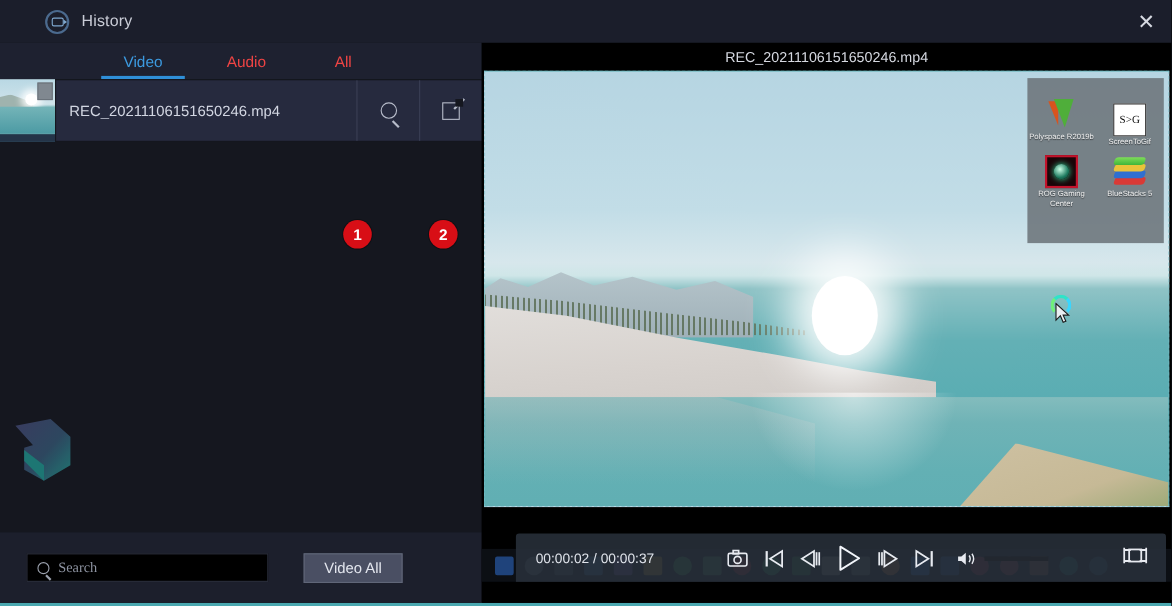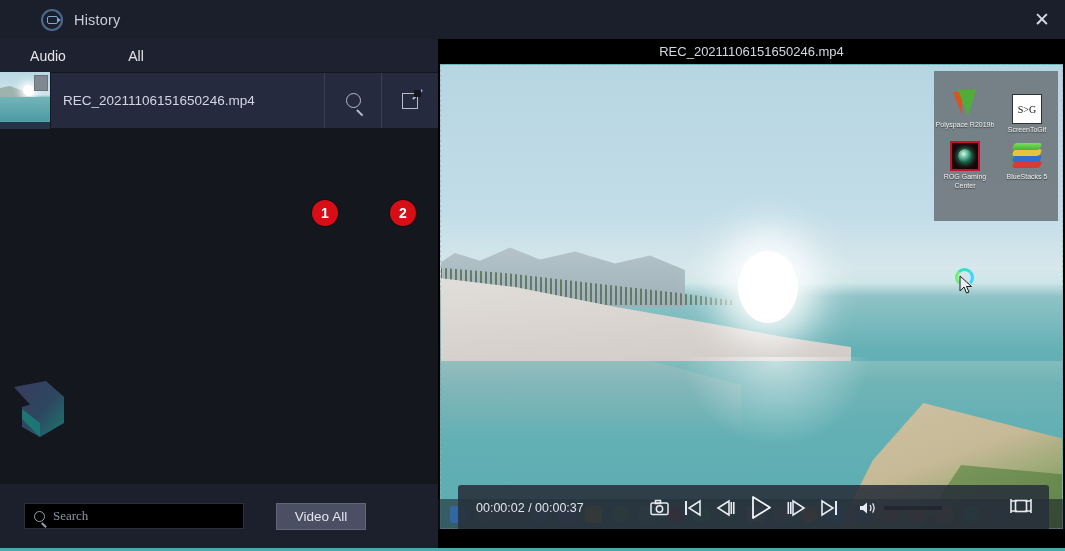--- a/index.html
+++ b/index.html
@@ -49,21 +49,21 @@
   
   .leftpanel {
     position: absolute; left: 0; top: 39px; width: 438px; height: 509px;
     background: #15171f;
   }
   .tabs {
     position: relative; height: 33px; background: #1e2130;
     display: flex; align-items: center;
   }
   .tab {
-    color: #e5e5e5; font-size: 14px; cursor: pointer;
+    color: #ef4444; font-size: 14px; cursor: pointer;
     position: relative; height: 33px; display: flex; align-items: center;
     justify-content: center;
   }
   .tab#tab-video { width: 92px; margin-left: 84px; }
   .tab#tab-audio { width: 84px; margin-left: 6px; }
   .tab#tab-all   { width: 64px; margin-left: 14px; }
   .tab.active { color: #3c9ae0; }
   .tab.active::after {
     content: ""; position: absolute; left: 8px; right: 8px; bottom: 0;
     height: 3px; background: #2f8fd8;
@@ -185,21 +185,21 @@
   }
   .vid-title {
     height: 25px; background: #000; color: #d5d8e0; font-size: 13px;
     display: flex; align-items: center; justify-content: center;
   }
   .stage {
     position: relative; width: 627px; height: 484px; overflow: hidden;
     background: #000;
   }
   .video {
-    position: absolute; left: 2px; top: 0; width: 623px; height: 465px;
+    position: absolute; left: 2px; top: 0; width: 623px; height: 397px;
     overflow: hidden;
     border: 1px dashed rgba(120,190,200,.6);
     background: linear-gradient(#b6d5e2 0%, #c2dde7 32%, #d7e7ec 44%, #cfe6e8 47%, #8fc3c6 50%, #63b0b5 62%, #57acb2 80%, #5fb2b6 100%);
   }
   .sun {
     position: absolute; left: 297px; top: 186px; width: 60px; height: 72px;
     border-radius: 50%; background: #fff;
     box-shadow: 0 0 40px 22px rgba(255,255,255,.92);
   }
   .mountain {
@@ -301,21 +301,21 @@
     position: absolute; left: 514px; top: 203px; width: 19px; height: 19px;
     border-radius: 50%;
     border: 3px solid transparent;
     border-top-color: #2fe3c8; border-right-color: #39d6ff;
     border-left-color: #6ff07a;
   }
   .cursor-arrow { position: absolute; left: 518px; top: 210px; }
 
   
   .controls {
-    position: absolute; left: 20px; bottom: 18px; width: 591px; height: 45px;
+    position: absolute; left: 31px; bottom: 18px; width: 591px; height: 45px;
     background: rgba(40,48,58,.88);
     border-radius: 3px 3px 0 0;
     display: flex; align-items: center;
   }
   .timecode {
     margin-left: 18px; color: #dfe3ea; font-size: 12.5px; white-space: nowrap;
     font-family: "Liberation Sans", sans-serif;
   }
   .ctr-center {
     position: absolute; left: 192px; display: flex; align-items: center; gap: 14px;
@@ -356,20 +356,21 @@
     <div class="hist-icon">
       <div class="cam"></div>
     </div>
     <div class="title">History</div>
     <div class="closebtn">✕</div>
   </div>
 
   <div class="leftpanel">
 
     <div class="tabs">
+      <div class="tab active" id="tab-video">Video</div>
       <div class="tab" id="tab-audio">Audio</div>
       <div class="tab" id="tab-all">All</div>
     </div>
 
     <div class="listarea">
 
       <div class="list-row">
         <div class="thumb">
           <div class="t-hill"></div>
           <div class="t-sun"></div>

